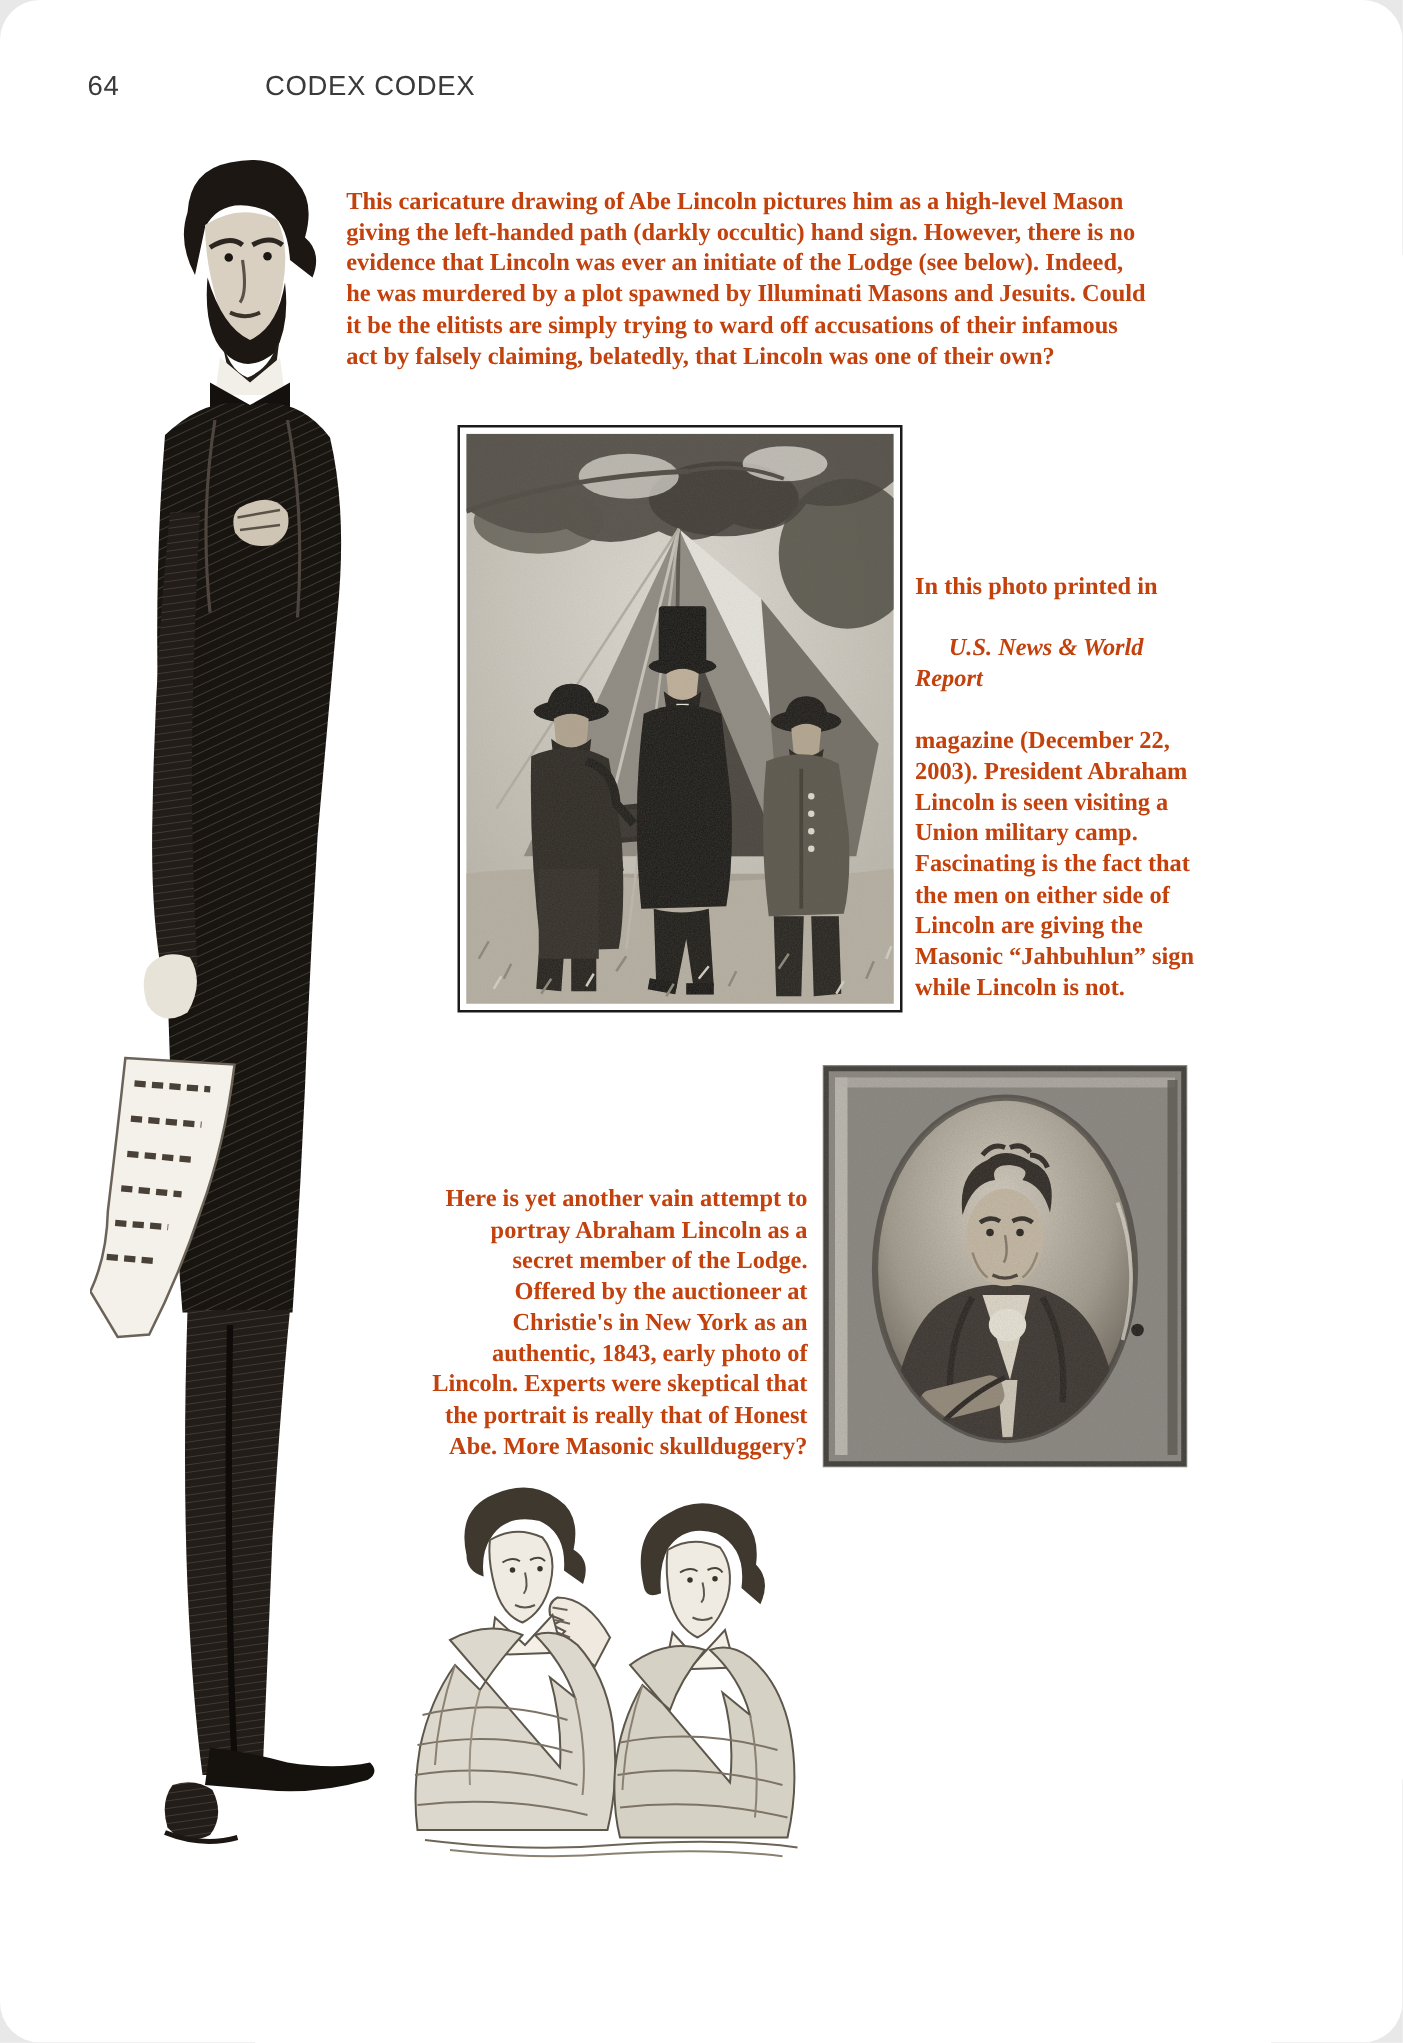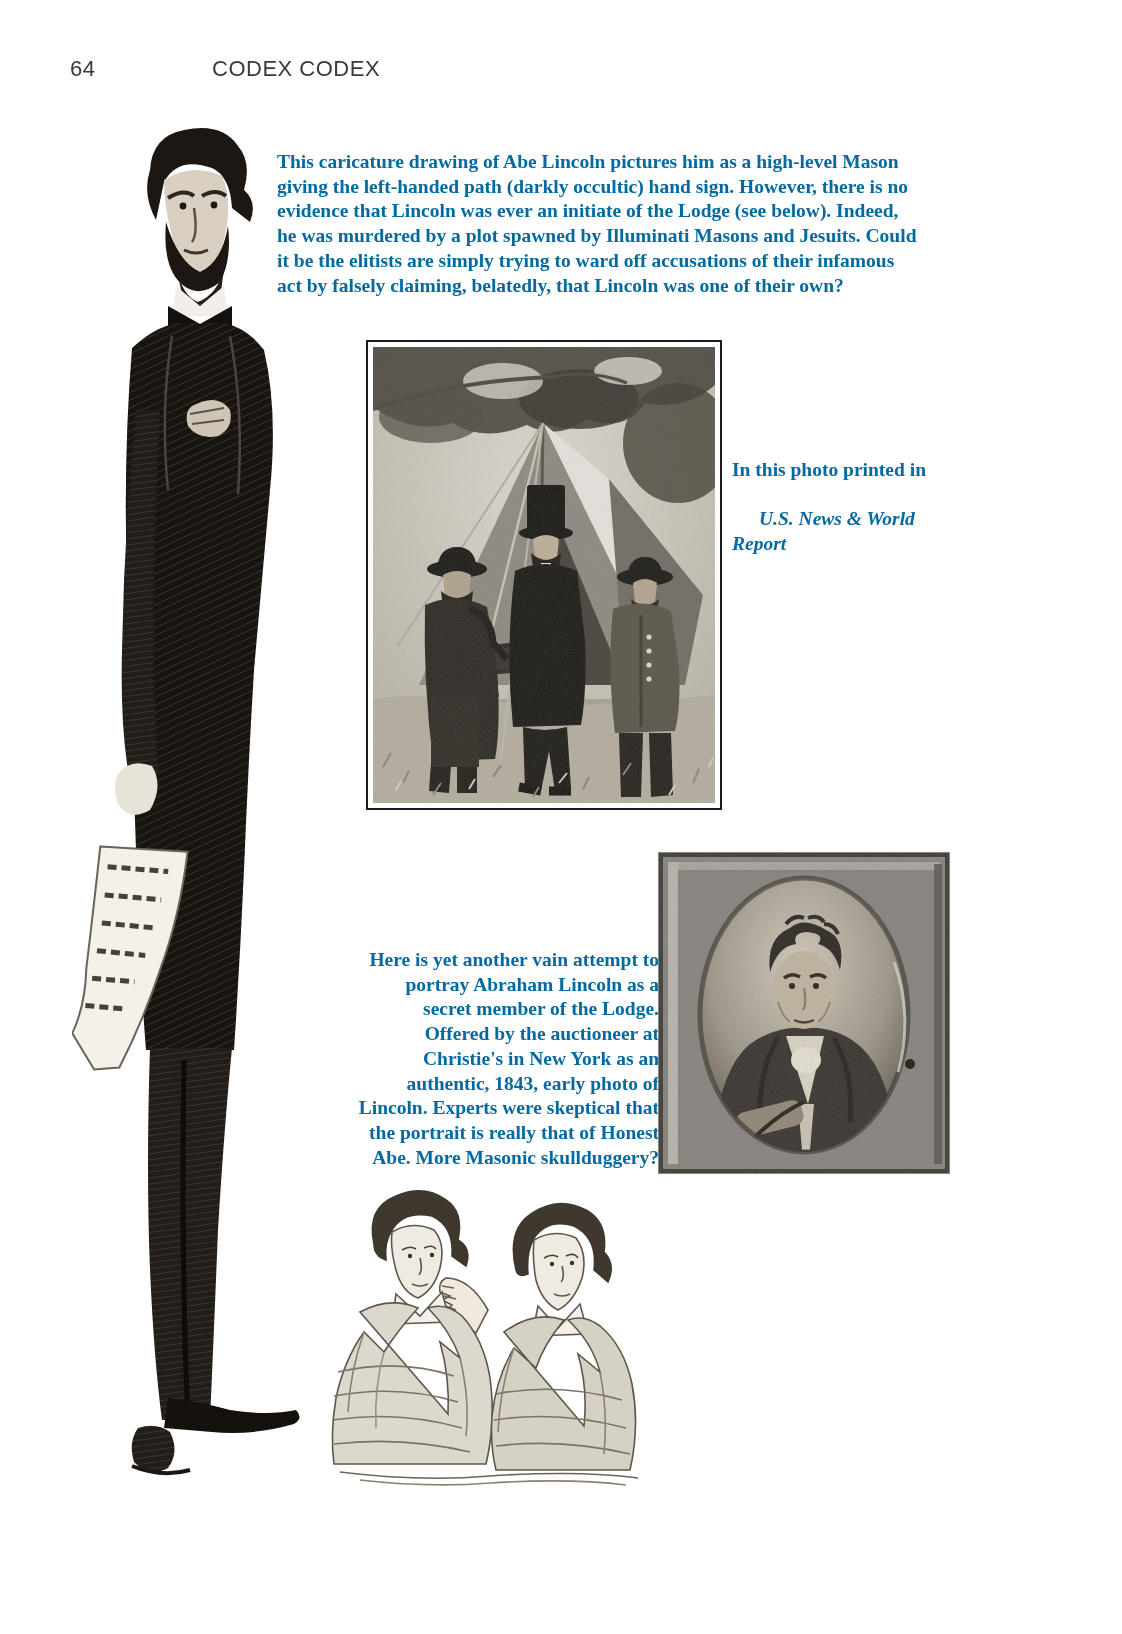--- a/index.html
+++ b/index.html
@@ -1,20 +1,20 @@
 <!DOCTYPE html>
 <html><head>
 <meta charset="utf-8">
 <style>
   html,body{margin:0;padding:0;background:#e8e8e8;}
   #page{position:relative;width:1122px;height:1634px;background:#ffffff;margin:0 auto;overflow:hidden;
-        font-family:"Liberation Serif","DejaVu Serif",serif;}
+        font-family:"Liberation Serif","DejaVu Serif",serif;border-radius:32px;}
   .hdr{position:absolute;font-family:"Liberation Sans","DejaVu Sans",sans-serif;
        font-size:22px;color:#3a3a3a;letter-spacing:.5px;}
-  .cap{position:absolute;font-weight:700;font-size:19.5px;line-height:24.7px;color:#0369a1;
+  .cap{position:absolute;font-weight:700;font-size:19.5px;line-height:24.7px;color:#c2410c;
        white-space:pre-line;font-family:Liberation Serif, serif;}
   .cap .ital{font-style:italic;margin-left:27px;}
   .cap-right{text-align:right;}
   .photo-frame{position:absolute;border:2px solid #1a1a1a;background:#fff;padding:5px;}
   .img-abs{position:absolute;}
   svg{display:block;}
 </style>
 </head>
 <body>
 
@@ -169,23 +169,32 @@
         <g stroke="#d3cec2" stroke-width="2">
           <path d="M22,444 l6,-10 M96,442 l6,-10 M186,436 l8,-10 M296,448 l6,-10 M336,420 l4,-10"></path>
         </g>
       </g>
     </svg>
   </div>
 
   <div class="cap" style="left:732px;top:433px;width:235px;">
     <span>In this photo printed in</span><br>
     <span class="ital">U.S. News &amp; World Report</span><br>
-  </div>
-
-  <div class="cap cap-right" style="left:315px;top:948px;width:344px;">Here is yet another vain attempt to
+    <span>magazine (December 22,
+2003). President Abraham
+Lincoln is seen visiting a
+Union military camp.
+Fascinating is the fact that
+the men on either side of
+Lincoln are giving the
+Masonic “Jahbuhlun” sign
+while Lincoln is not.</span>
+  </div>
+
+  <div class="cap cap-right" style="left:302px;top:948px;width:344px;">Here is yet another vain attempt to
 portray Abraham Lincoln as a
 secret member of the Lodge.
 Offered by the auctioneer at
 Christie's in New York as an
 authentic, 1843, early photo of
 Lincoln. Experts were skeptical that
 the portrait is really that of Honest
 Abe. More Masonic skullduggery?</div>
 
   <div class="img-abs" style="left:658px;top:852px;">

